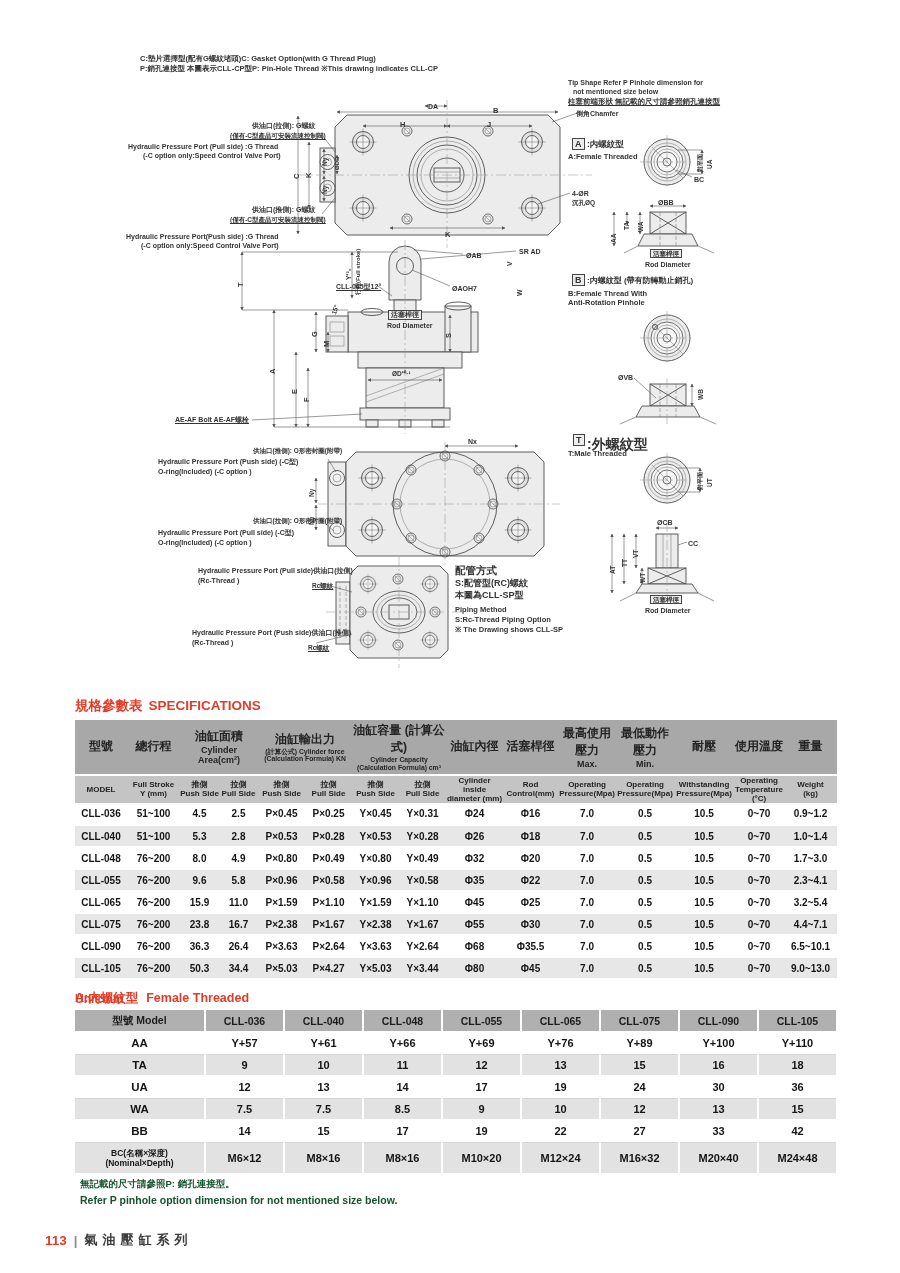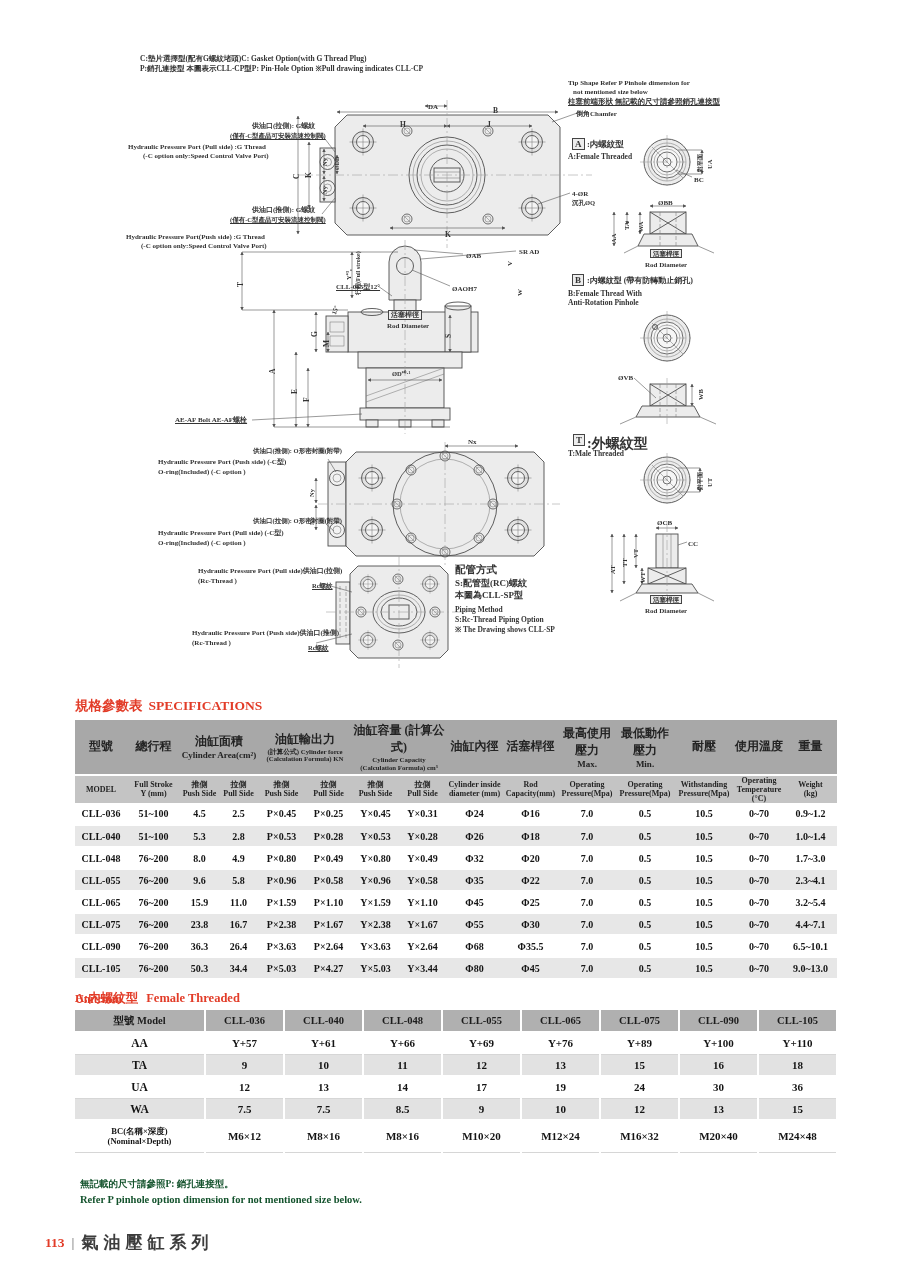--- a/index.html
+++ b/index.html
@@ -1,18 +1,18 @@
 <!DOCTYPE html>
 <html style="--accent: #e23c28; --spec-head1: #a8a8a8; --spec-head2: #c4c4c4; --spec-alt: #e7e7e7; --fem-head: #b0b0b0; --fem-alt: #e2e2e2;"><head>
 <meta charset="utf-8">
 <style>
   * { margin:0; padding:0; box-sizing:border-box; }
   html,body { background:#fff; }
   body { width:900px; height:1273px; font-family:"Liberation Sans", sans-serif; position:relative; overflow:hidden; }
-  .page { position:relative; width:900px; height:1124px; background:#ffffff;font-family:Liberation Serif, serif; }
+  .page { position:relative; width:900px; height:1124px; background:#ffffff; }
 
   
   #drawing { position:absolute; top:0; left:0; }
   #drawing .ol   { fill:#ececec; stroke:#4d4d4d; stroke-width:0.9; }
   #drawing .ln   { fill:none; stroke:#4d4d4d; stroke-width:0.9; }
   #drawing .thin { fill:none; stroke:#6e6e6e; stroke-width:0.5; }
   #drawing .thinr{ fill:none; stroke:#6e6e6e; stroke-width:0.5; }
   #drawing .cl   { fill:none; stroke:#9a9a9a; stroke-width:0.55; stroke-dasharray:10 3 2 3; }
   #drawing .dash { fill:none; stroke:#777; stroke-width:0.55; stroke-dasharray:4 2; }
   #drawing .dim  { fill:none; stroke:#555; stroke-width:0.6; marker-start:url(#ar); marker-end:url(#ar); }
@@ -59,21 +59,21 @@
   .female tbody tr.tall th { font-size:8.5px; line-height:1.2; }
   .female tbody tr.tall td, .female tbody tr.tall th { height:32px; }
 
   
   .notes { position:absolute; left:80px; top:1178px; color:#14532d; }
   .notes .zh { font-size:9.5px; font-weight:bold; margin-bottom:3px; }
   .notes .en { font-size:10.5px; font-weight:bold; }
   .footer { position:absolute; left:45px; top:1231px; display:flex; align-items:center; gap:7px; }
   .footer .pagenum { color:var(--accent,#e23c28); font-weight:bold; font-size:13.5px; }
   .footer .fsep { color:#8a8a8a; font-size:13px; font-weight:bold; }
-  .footer .series { color:#3c3c3c; font-weight:bold; font-size:17px; letter-spacing:5px; }
+  .footer .series { color:#3c3c3c; font-weight:bold; font-size:13px; letter-spacing:5px; }
 </style>
 </head>
 <body>
 
 <div class="page">
 
   <svg id="drawing" width="900" height="695" viewBox="0 0 900 695">
     <defs>
       <marker id="ar" viewBox="0 0 10 10" refX="9" refY="5" markerWidth="6" markerHeight="6" orient="auto-start-reverse">
         <path d="M0,0L10,5L0,10z" fill="#555"></path>
@@ -290,21 +290,21 @@
       <line class="dim" x1="612" y1="534" x2="612" y2="593"></line>
       <line class="dim" x1="624" y1="534" x2="624" y2="584"></line>
       <line class="dim" x1="636" y1="534" x2="636" y2="568"></line>
       <line class="dim" x1="642" y1="568" x2="642" y2="584"></line>
       <line class="cl" x1="667" y1="522" x2="667" y2="600"></line>
     </g>
   </svg>
 
   <div id="drawing-labels">
       <div class="dlabel" style="left: 140px; top: 55px; font-size: 7.5px;">C:墊片選擇型(配有G螺紋堵頭)C: Gasket Option(with G Thread Plug)</div>
-      <div class="dlabel" style="left: 140px; top: 65px; font-size: 7.5px;">P:銷孔連接型 本圖表示CLL-CP型P: Pin-Hole Option ※Pull drawing indicates CLL-CP</div>
+      <div class="dlabel" style="left: 140px; top: 65px; font-size: 7.5px;">P:銷孔連接型 本圖表示CLL-CP型P: Pin-Hole Thread ※This drawing indicates CLL-CP</div>
       <div class="dlabel" style="left: 252px; top: 122px;">供油口(拉側): G螺紋</div>
       <div class="dlabel du" style="left: 230px; top: 132px; font-size: 6.5px;">(僅有-C型產品可安裝流速控制閥)</div>
       <div class="dlabel" style="left: 128px; top: 143px;">Hydraulic Pressure Port (Pull side) :G Thread</div>
       <div class="dlabel" style="left: 143px; top: 152px;">(-C option only:Speed Control Valve Port)</div>
       <div class="dlabel" style="left: 252px; top: 206px;">供油口(推側): G螺紋</div>
       <div class="dlabel du" style="left: 230px; top: 216px; font-size: 6.5px;">(僅有-C型產品可安裝流速控制閥)</div>
       <div class="dlabel" style="left: 126px; top: 233px;">Hydraulic Pressure Port(Push side) :G Thread</div>
       <div class="dlabel" style="left: 141px; top: 242px;">(-C option only:Speed Control Valve Port)</div>
       <div class="dlabel" style="left: 428px; top: 103px;">DA</div>
       <div class="dlabel" style="left: 493px; top: 107px; font-size: 7.5px;">B</div>
@@ -476,21 +476,21 @@
 Push Side</th>
           <th class="pre">拉側
 Pull Side</th>
           <th class="pre">推側
 Push Side</th>
           <th class="pre">拉側
 Pull Side</th>
           <th class="pre">Cylinder inside
 diameter (mm)</th>
           <th class="pre">Rod
-Capacity(mm)</th>
+Control(mm)</th>
           <th class="pre">Operating
 Pressure(Mpa)</th>
           <th class="pre">Operating
 Pressure(Mpa)</th>
           <th class="pre">Withstanding
 Pressure(Mpa)</th>
           <th class="pre">Operating
 Temperature (°C)</th>
           <th class="pre">Weight
 (kg)</th>
@@ -697,20 +697,31 @@
           <th class="pre">WA</th>
           <td>7.5</td>
           <td>7.5</td>
           <td>8.5</td>
           <td>9</td>
           <td>10</td>
           <td>12</td>
           <td>13</td>
           <td>15</td>
         </tr>
+        <tr>
+          <th class="pre">BB</th>
+          <td>14</td>
+          <td>15</td>
+          <td>17</td>
+          <td>19</td>
+          <td>22</td>
+          <td>27</td>
+          <td>33</td>
+          <td>42</td>
+        </tr>
         <tr class="tall">
           <th class="pre">BC(名稱×深度)
 (Nominal×Depth)</th>
           <td>M6×12</td>
           <td>M8×16</td>
           <td>M8×16</td>
           <td>M10×20</td>
           <td>M12×24</td>
           <td>M16×32</td>
           <td>M20×40</td>

